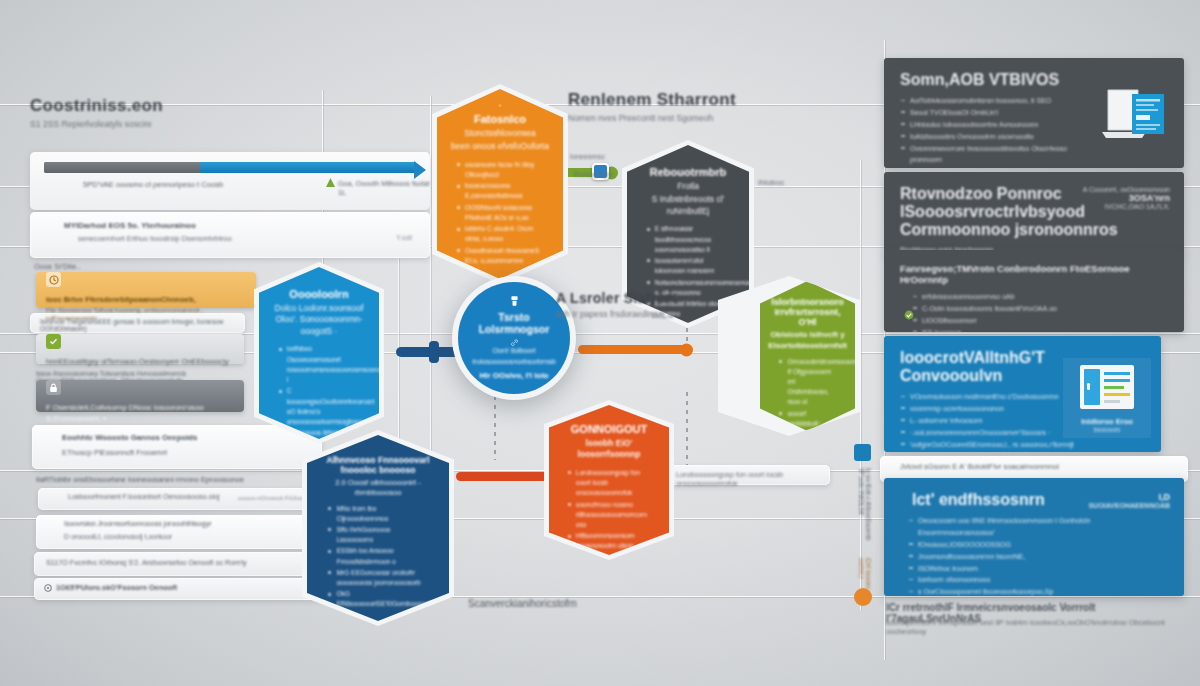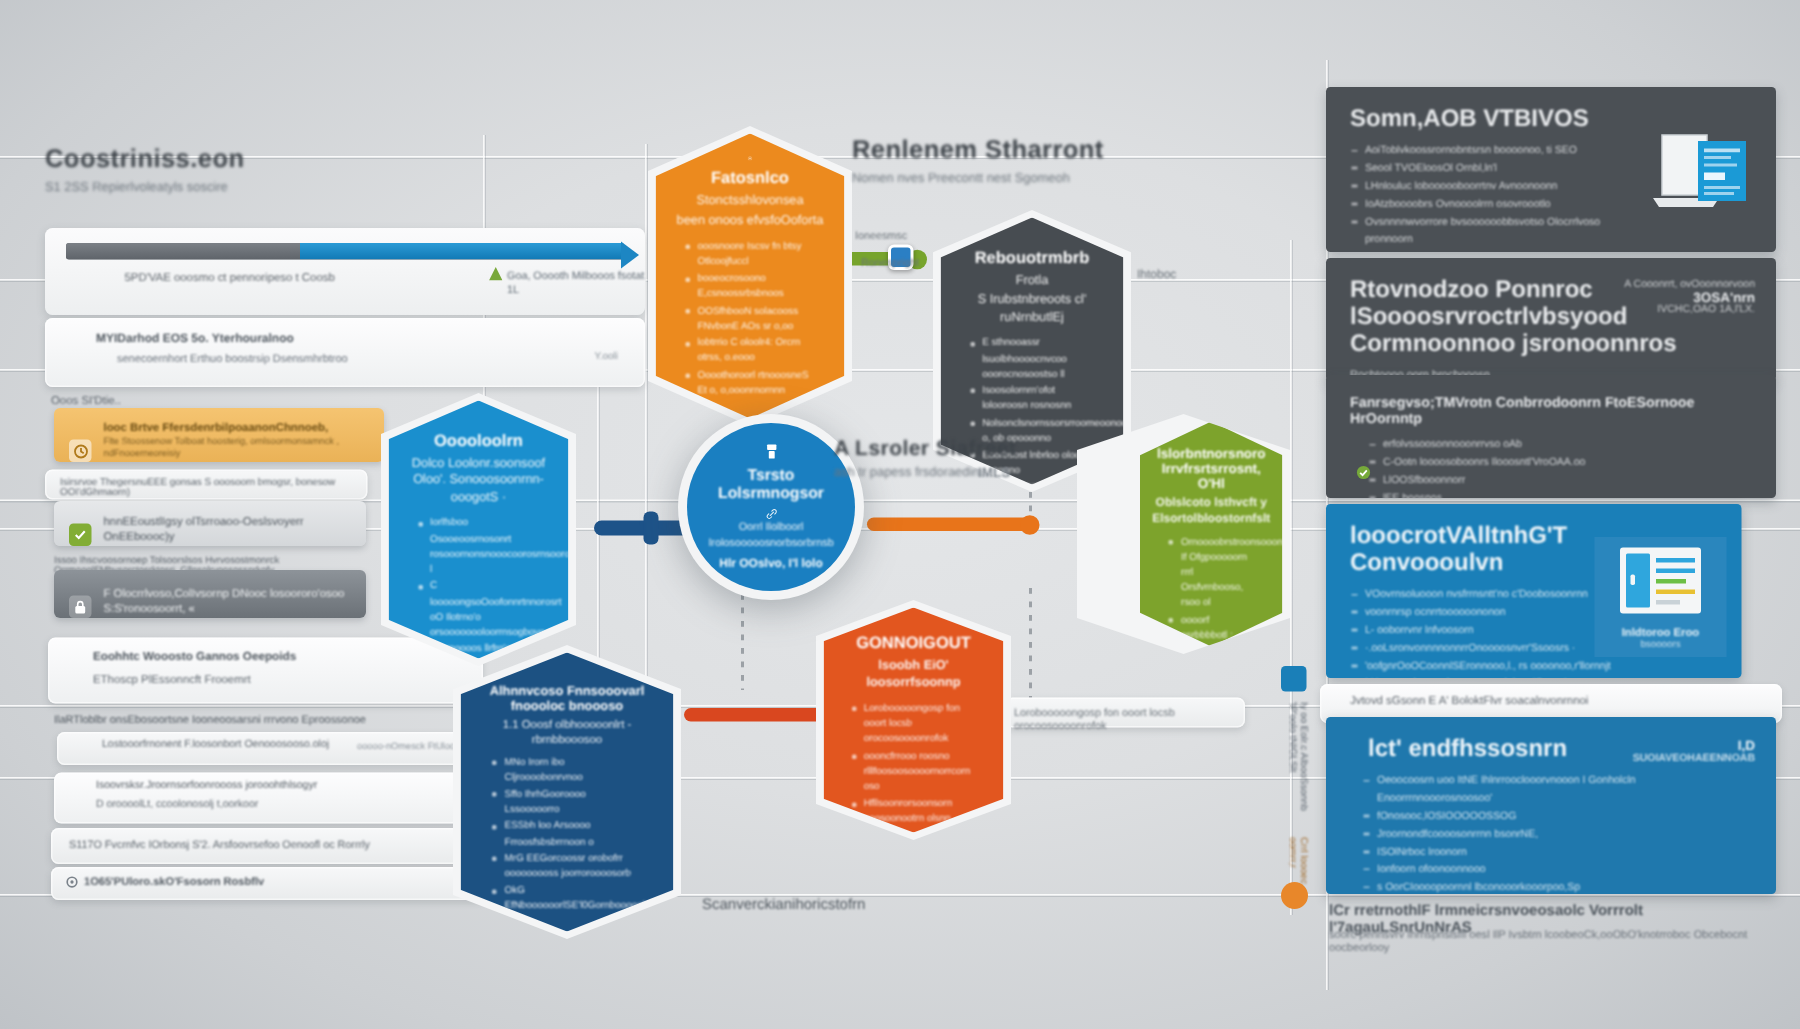--- a/index.html
+++ b/index.html
@@ -91,22 +91,22 @@
               border-radius:5px; box-shadow:0 2px 6px rgba(90,98,106,.22); }
   .track { position:absolute; height:11px; border-radius:2px; overflow:hidden;
            background:#6d7278; display:flex; }
   .track .seg-grey { background:linear-gradient(180deg,#7b8086,#5f646a); }
   .track .seg-blue { background:linear-gradient(180deg,#2b9bd6,#1179b5); }
   .arrow-tip { position:absolute; width:0;height:0;
                border-top:9px solid transparent; border-bottom:9px solid transparent;
                border-left:12px solid #1d86c3; }
 
   .chip { position:absolute; border-radius:4px; z-index:5;
-          box-shadow: 0 2px 4px rgba(80,88,96,.25); display:flex; align-items:flex-end;
-          padding: 0 10px; gap:8px; }
+          box-shadow: 0 2px 4px rgba(80,88,96,.25); display:flex; align-items:flex-start;
+          padding: 0 10px; gap:8px;flex-direction:column; }
   .chip.amber { background:linear-gradient(180deg,#f5c471,#eab257); }
   .chip.grey  { background:linear-gradient(180deg,#8d9399,#6b7177); }
   .chip.light { background:linear-gradient(180deg,#e6e8ea,#d4d7da); }
   .chip-ico { width:15px;height:15px;border-radius:3px;flex:none;
               display:flex;align-items:center;justify-content:center; }
   .chip-txt { font-size:7.6px; line-height:1.4; }
 
   
   .panel { position:absolute; z-index:4; border-radius:3px;
            box-shadow: 0 3px 8px rgba(70,78,86,.3); padding:13px 16px; overflow:hidden; }
@@ -230,21 +230,21 @@
 
   <div class="row-label blur-sm" style="left:36px;top:370px;font-size:6.4px;width:210px;">Issoo    Ihscvoosornoep Tolsoorslsos Hvrvosostmonrck  OrrmooolFMhysorctosrktosri, Gllnsolrvoosossnrkofy</div>
 
   <div class="chip grey" style="left:36px;top:380px;width:208px;height:32px;">
     <div class="chip-ico" style="background:rgba(255,255,255,.25);">
       <svg width="9" height="10" viewBox="0 0 9 10">
           <rect x="1.2" y="4" width="6.6" height="5" rx="1" fill="#fff"></rect>
           <path d="M2.8 4V2.8a1.7 1.7 0 013.4 0V4" stroke="#fff" stroke-width="1.1" fill="none"></path>
         </svg>
     </div>
-    <div class="chip-txt blur-sm" style="color:#f2f4f5;">F Olocrrlvoso,ColIvsornp  DNooc  losoororo'osoo S:S'ronoosoorrt, «</div>
+    <div class="chip-txt blur-sm" style="color:#f2f4f5;">F Osersicleti,ColIvsornp  DNooc  losoororo'osoo S:S'ronoosoorrt, «</div>
   </div>
 
   <div class="card white" style="left:32px;top:425px;width:290px;height:44px;">
     <div class="blur-sm" style="position:absolute;left:30px;top:8px;font-size:7.8px;color:#4d555d;font-weight:600;">Eoohhtc Wooosto Gannos  Oeepoids</div>
     <div class="blur-sm" style="position:absolute;left:30px;top:23px;font-size:7.6px;color:#5d656d;">EThoscp PlEssonncft Frooemrt</div>
   </div>
 
   <div class="blur-sm" style="position:absolute;z-index:5;left:36px;top:475px;font-size:7.3px;color:#4f575f;width:285px;">IlaRTloblbr onsEbosoortsne Iooneoosarsni rrrvono Eproossonoe</div>
 
   <div class="card plain" style="left:38px;top:488px;width:282px;height:22px;"></div>
@@ -257,21 +257,21 @@
   </div>
 
   <div class="card plain" style="left:34px;top:552px;width:290px;height:24px;"></div>
   <div class="blur-sm" style="position:absolute;z-index:5;left:46px;top:558px;font-size:7.2px;color:#5a626a;">S117O Fvcrnfvc  IOrbonsj  S'2. Arsfoovrsefoo Oenoofl oc Rorrrly</div>
 
   <div class="card plain" style="left:34px;top:578px;width:290px;height:22px;"></div>
   <svg style="position:absolute;z-index:6;left:44px;top:584px;" width="8" height="8" viewBox="0 0 8 8">
     <circle cx="4" cy="4" r="3.2" fill="none" stroke="#7b838b" stroke-width="1.1"></circle>
       <circle cx="4" cy="4" r="1.1" fill="#7b838b"></circle>
   </svg>
-  <div class="blur-sm" style="position:absolute;z-index:6;left:56px;top:583px;font-size:7.4px;color:#525a62;font-weight:600;">1O65'PUloro.skO'Fsosorn Rosbflv</div>
+  <div class="blur-sm" style="position:absolute;z-index:6;left:56px;top:583px;font-size:7.4px;color:#525a62;font-weight:600;">1O65'PUloro.skO'Fsosorn Oenoofl</div>
 
   <div class="hex-wrap" style="left:432px;top:84px;width:136px;height:200px;">
     <div class="hex-inner hx-orange">
       <svg class="hex-icon" width="28" height="28" viewBox="0 0 24 24">
         <path d="M12 2 3 7v15h18V7Z" fill="none" stroke="#fff" stroke-width="1.4"></path>
         <rect x="7" y="10" width="10" height="2.6" fill="#fff"></rect>
         <rect x="7" y="14.4" width="10" height="2.6" fill="#fff"></rect>
       </svg>
       <div class="hex-title blur-sm">Fatosnlco</div>
       <div class="hex-sub blur-sm">Stonctsshlovonsea</div>
@@ -376,21 +376,21 @@
   </div>
 
   <div class="hex-wrap" style="left:302px;top:430px;width:152px;height:196px;">
     <div class="hex-inner hx-navy" style="padding:14px 16px 10px;">
       <svg class="hex-icon" width="30" height="26" viewBox="0 0 28 24">
         <path d="M14 2 26 22H2Z" fill="none" stroke="#fff" stroke-width="1.6"></path>
         <rect x="13" y="10" width="2" height="6" fill="#fff"></rect>
         <rect x="13" y="17.6" width="2" height="2" fill="#fff"></rect>
       </svg>
       <div class="hex-title blur-sm" style="font-size:8.6px;font-weight:600;">Alhnnvcoso  Fnnsooovarl  fnoooloc  bnoooso</div>
-      <div class="hex-sub blur-sm" style="font-size:7.6px;">1.1 Ooosf  olbhooooonlrt - rbrnbbooosoo</div>
+      <div class="hex-sub blur-sm" style="font-size:7.6px;">2.0 Ooosf  olbhooooonlrt - rbrnbbooosoo</div>
       <ul class="hex-bullets blur-sm" style="width:92%;margin-top:3px;">
         <li>MNo  Irorn  ibo  Cljroooobonrvnoo</li>
         <li>Sffo  IhrhGooroooo  Lssooooorro</li>
         <li>ESSbh  loo  Arsoooo  Frroosfsbsbrrnoon   o</li>
         <li>MrG  EEGorcoossr  orobofrr  ooooooooss  joorroroooosorb</li>
         <li>OkG   EfNboooooorlSE'l0GornbooooobrN</li>
         <li>MoG   Svorooporsolnfrornrobooc  ososoo   lsoorornro</li>
         <li>Moo  Ooonrrl,rfoobronsos  ftltnfllrnoocjbooor</li>
         <li>Mo'l   Ornjooorkoooosoornrosnoornosornnrforooolsorsoso</li>
       </ul>

